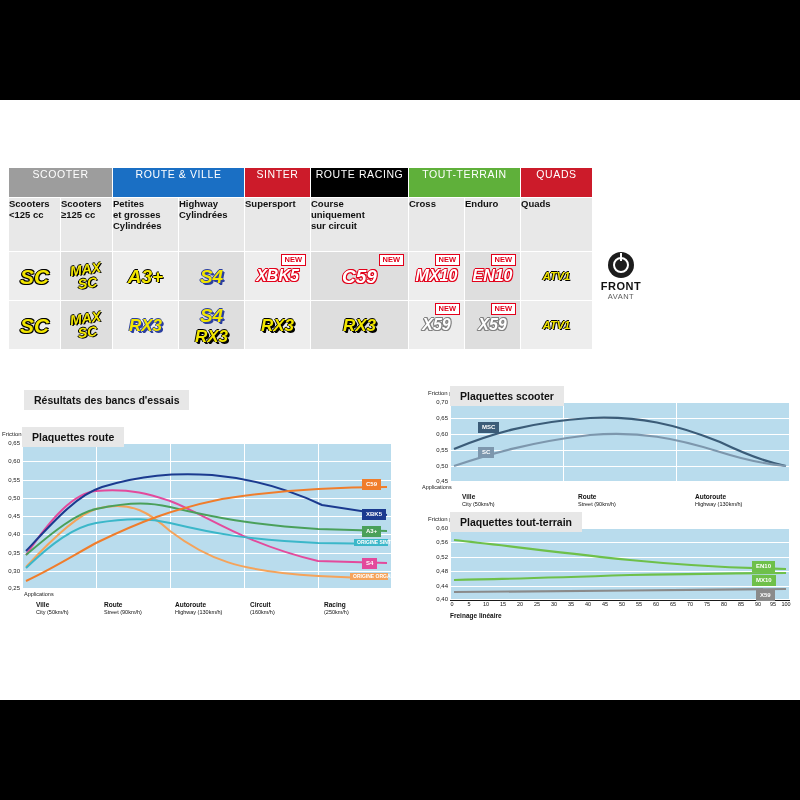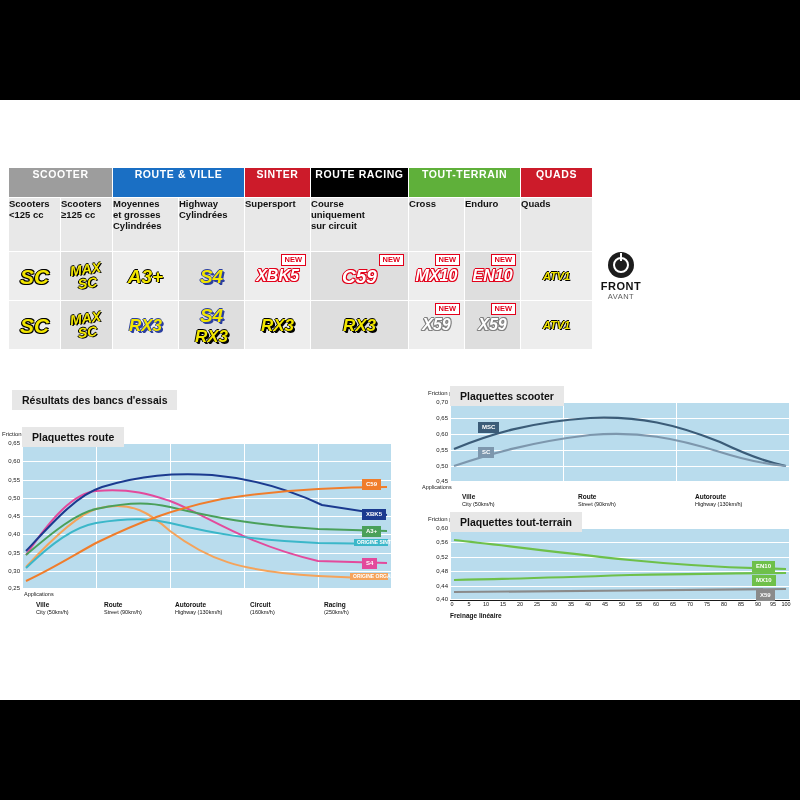--- a/index.html
+++ b/index.html
@@ -19,21 +19,21 @@
   .ptable {
     position: absolute;
     left: 8px; top: 167px;
     width: 584px;
     border-collapse: collapse;
     table-layout: fixed;
   }
   .ptable td { border: 1px solid #ffffff; padding: 0; vertical-align: top; }
 
   .hdr { height: 30px; text-align: center; vertical-align: middle;
-         color: #fff; font-size: 10.5px; font-weight: bold; letter-spacing: .6px; }
+         color: #fff; font-size: 10.5px; font-weight: normal; letter-spacing: .6px; }
   .hdr.sc { background: #9d9d9d; }
   .hdr.rv { background: #1a6fc4; }
   .hdr.sp { background: #cc1b2a; }
   .hdr.rr { background: #000000; }
   .hdr.tt { background: #5fb03a; }
   .hdr.qd { background: #cc1b2a; }
 
   .sub { background: #e8e8e8; height: 54px; font-size: 9.5px; color: #111;
          padding: 5px 5px 0 5px; line-height: 1.18; font-weight: bold; }
 
@@ -148,21 +148,21 @@
       <td class="hdr sp">SINTER</td>
       <td class="hdr rr">ROUTE RACING</td>
       <td colspan="2" class="hdr tt">TOUT-TERRAIN</td>
       <td class="hdr qd">QUADS</td>
     </tr>
     <tr>
       <td class="sub"><span style="white-space:pre-line">Scooters
 &lt;125 cc</span></td>
       <td class="sub"><span style="white-space:pre-line">Scooters
 ≥125 cc</span></td>
-      <td class="sub"><span style="white-space:pre-line">Moyennes
+      <td class="sub"><span style="white-space:pre-line">Petites
 et grosses
 Cylindrées</span></td>
       <td class="sub"><span style="white-space:pre-line">Highway
 Cylindrées</span></td>
       <td class="sub"><span style="white-space:pre-line">Supersport</span></td>
       <td class="sub"><span style="white-space:pre-line">Course
 uniquement
 sur circuit</span></td>
       <td class="sub"><span style="white-space:pre-line">Cross</span></td>
       <td class="sub"><span style="white-space:pre-line">Enduro</span></td>
@@ -277,21 +277,21 @@
   <div class="axlecol">
     <div class="axle">
       <div class="disc">
           <span class="stem"></span>
         </div>
       <div class="n1">FRONT</div>
       <div class="n2">AVANT</div>
     </div>
   </div>
 
-  <div class="seclabel" style="left:12px; top:390px;">Résultats des bancs d'essais</div>
+  <div class="seclabel" style="left:24px; top:390px;">Résultats des bancs d'essais</div>
 
   <div class="seclabel" style="left:22px; top:427px;">Plaquettes route</div>
 
   <div class="chartbox" style="left:22px; top:443px; width:370px; height:146px;">
 
     <div class="gl v" style="left:0;"></div>
     <div class="gl v" style="left:74px;"></div>
     <div class="gl v" style="left:148px;"></div>
     <div class="gl v" style="left:222px;"></div>
     <div class="gl v" style="left:296px;"></div>

